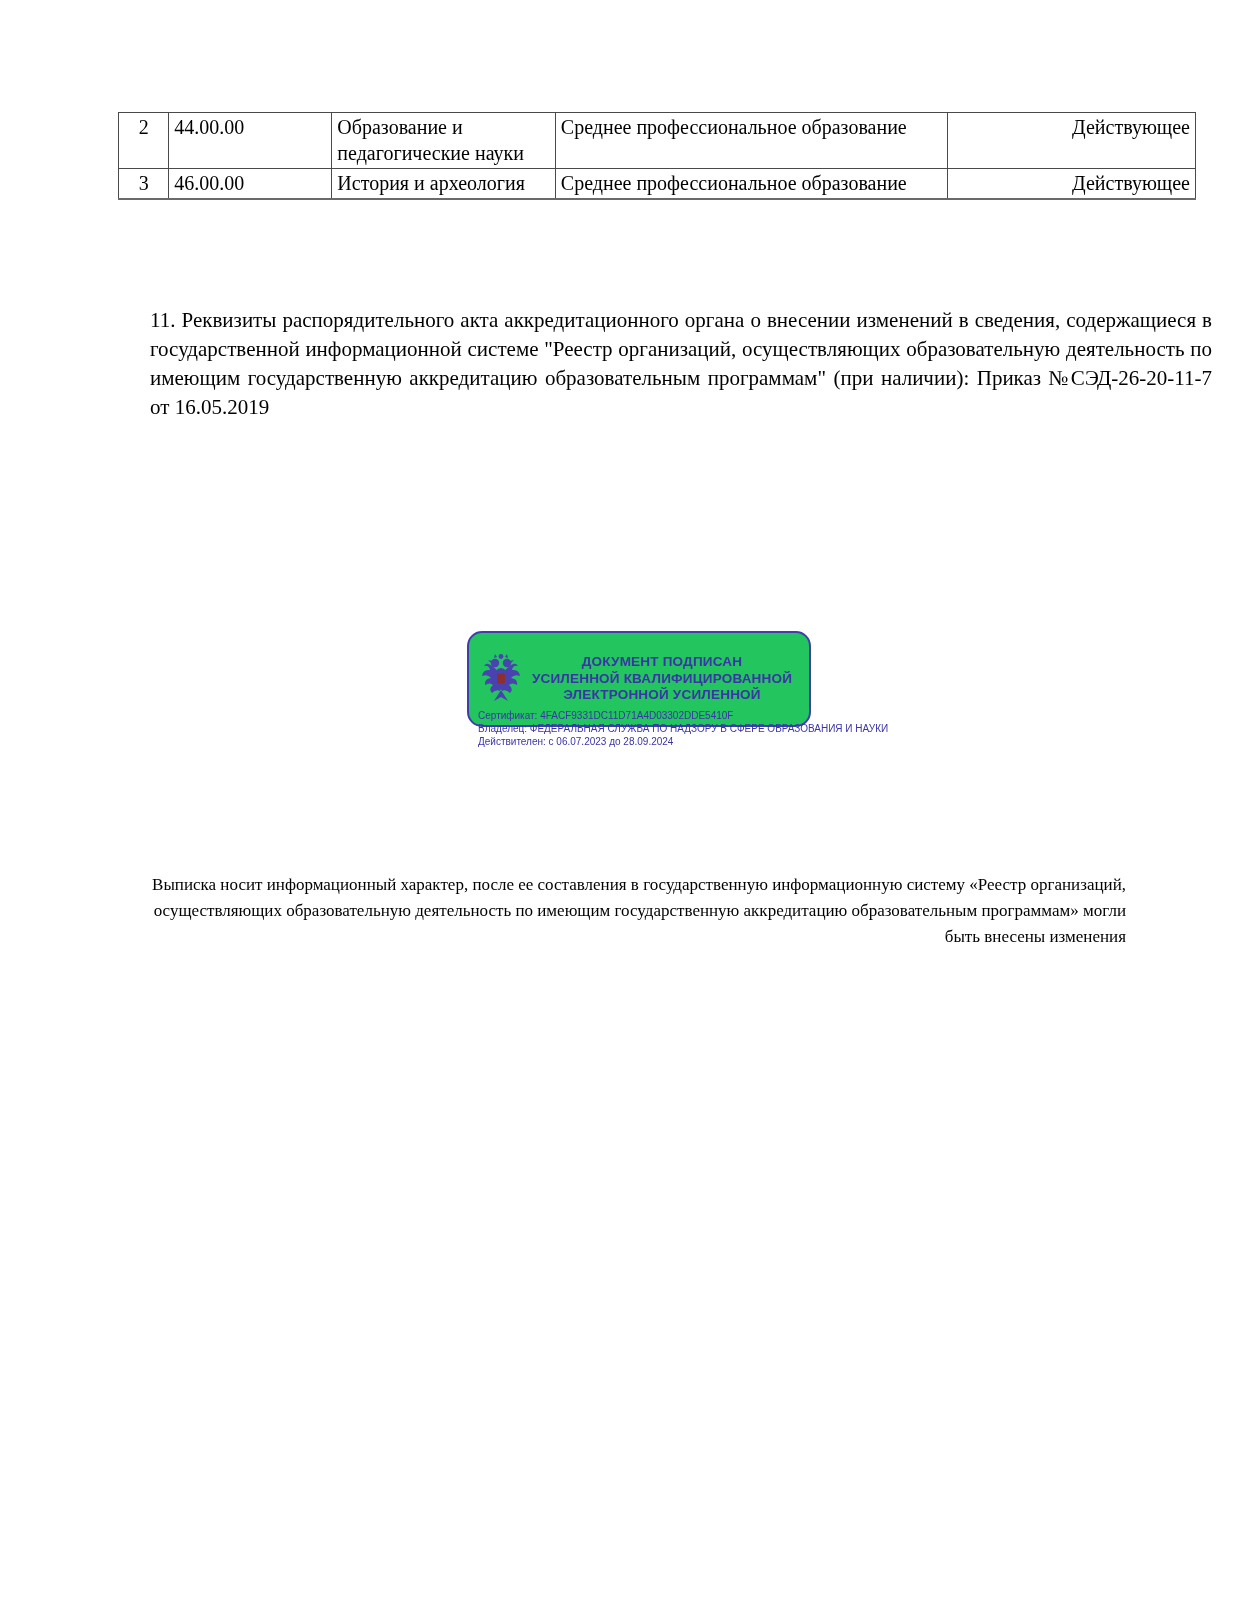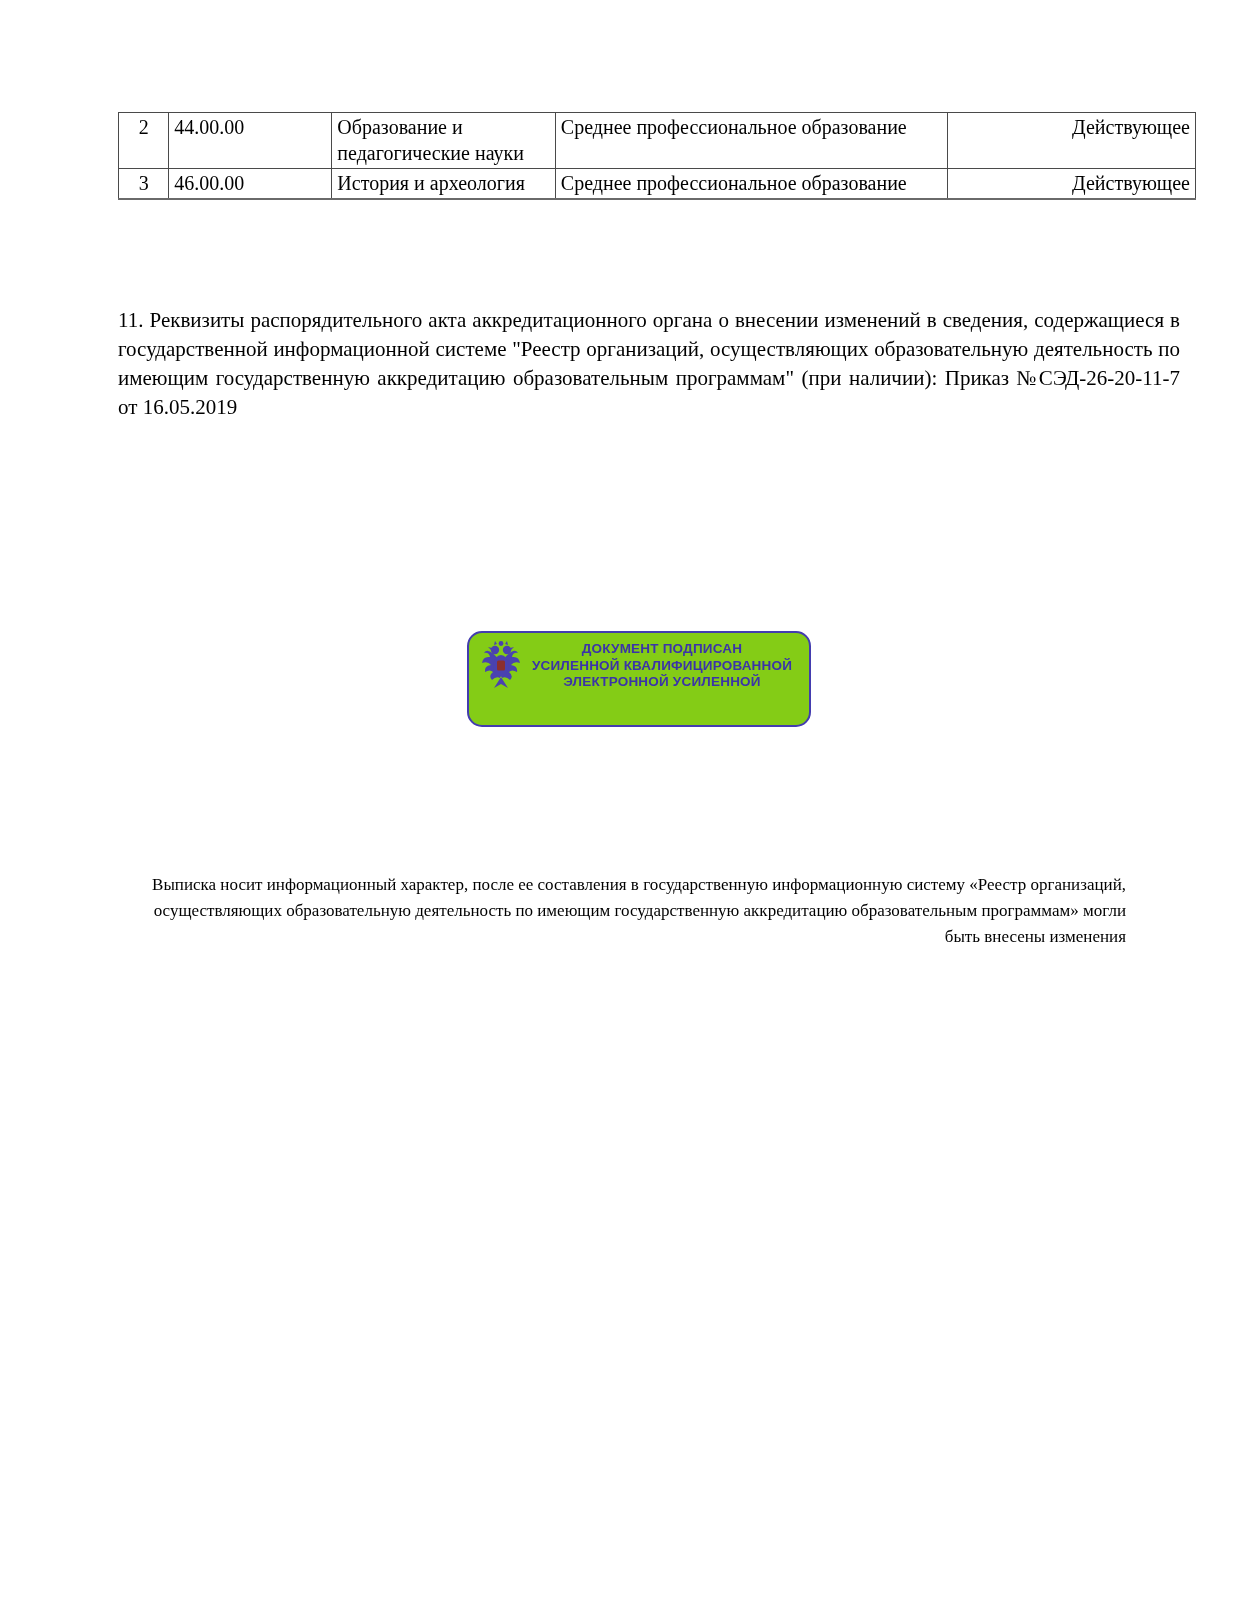--- a/index.html
+++ b/index.html
@@ -42,36 +42,36 @@
   .para {
     position: absolute;
     left: 118px;
     width: 1062px;
     font-size: 21px;
     line-height: 29px;
     text-align: justify;
     text-align-last: left;
   }
   .para-10 { top: 219px; }
-  .para-11 { top: 306px; }
+  .para-11 { top: 306px; margin-left: 32px; }
   .para-12 { top: 452px; }
 
   
   .stamp {
     position: absolute;
     left: 467px;
     top: 631px;
     width: 344px;
     height: 96px;
     border: 2px solid #433caf;
     border-radius: 15px;
-    padding: 7px 9px 5px 9px;
+    padding: 20px 9px 5px 9px;
     font-family: "Liberation Sans", sans-serif;
     color: #3b34a8;
-    background: #84cc16;
+    background: #22c55e;
   }
   .stamp-top { display: flex; align-items: center; }
   .stamp-emblem { width: 46px; flex: 0 0 46px; display: flex; justify-content: center; }
   .stamp-title {
     flex: 1;
     text-align: center;
     font-weight: bold;
     font-size: 13.5px;
     line-height: 16.5px;
     letter-spacing: 0.2px;
@@ -140,17 +140,22 @@
           </g>
           <rect x="17" y="20.5" width="8" height="10" rx="1.5" fill="#8b2f2f"></rect>
         </svg>
       </div>
       <div class="stamp-title">
         <div>ДОКУМЕНТ ПОДПИСАН</div>
         <div>УСИЛЕННОЙ КВАЛИФИЦИРОВАННОЙ</div>
         <div>ЭЛЕКТРОННОЙ УСИЛЕННОЙ</div>
       </div>
     </div>
+    <div class="stamp-info">
+      <div>Сертификат: 4FACF9331DC11D71A4D03302DDE5410F</div>
+      <div>Владелец: ФЕДЕРАЛЬНАЯ СЛУЖБА ПО НАДЗОРУ В СФЕРЕ ОБРАЗОВАНИЯ И НАУКИ</div>
+      <div>Действителен: с 06.07.2023 до 28.09.2024</div>
+    </div>
   </div>
 
   <p class="footer-note">Выписка носит информационный характер, после ее составления в государственную информационную систему «Реестр организаций, осуществляющих образовательную деятельность по имеющим государственную аккредитацию образовательным программам» могли быть внесены изменения</p>
 
 </div>
 
 </body></html>

